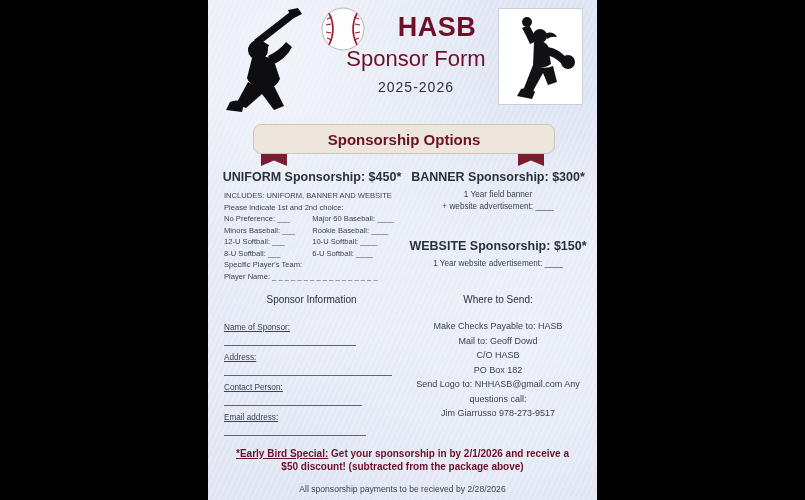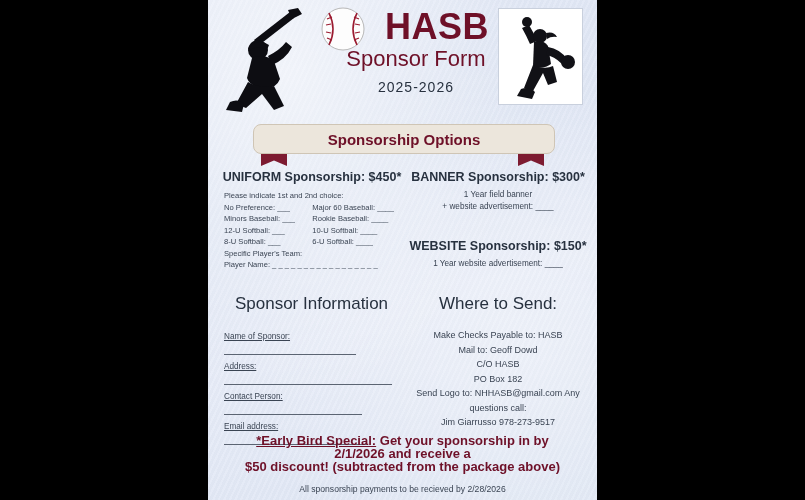--- a/index.html
+++ b/index.html
@@ -56,21 +56,21 @@
     height: 46px;
   }
   #title-block {
     position: absolute;
     left: 128px;
     top: 12px;
     width: 160px;
     text-align: center;
   }
   #title-main {
-    font-size: 36px;
+    font-size: 27px;
     font-weight: bold;
     letter-spacing: 0.5px;
     margin-left: 42px;
     line-height: 30px;
   }
   #title-sub {
     font-size: 22px;
     line-height: 30px;
     margin-top: 2px;
   }
@@ -170,21 +170,21 @@
   }
   #website-pkg { margin-top: 26px; }
 
   
   #info {
     position: relative;
     height: 150px;
     margin-top: 4px;
   }
   .sec-head {
-    font-size: 17px;
+    font-size: 10px;
     color: #27313f;
     text-align: center;
   }
   #sponsor-col {
     position: absolute;
     left: 6px;
     top: 0;
     width: 195px;
   }
   #sponsor-fields {
@@ -216,21 +216,21 @@
 
   
   #footer {
     position: absolute;
     left: 0;
     right: 0;
     bottom: 6px;
     text-align: center;
   }
   #earlybird {
-    font-size: 13px;
+    font-size: 10px;
     color: #6e1028;
     font-weight: bold;
     line-height: 13px;
     padding: 0 24px;
   }
   #earlybird u { text-decoration: underline; }
   #deadline {
     margin-top: 11px;
     font-size: 8.6px;
     color: #3a4453;
@@ -315,20 +315,21 @@
     <div id="ribbon">
       <span id="ribbon-label">Sponsorship Options</span>
     </div>
   </div>
 
   <div id="packages">
 
     <div id="uniform-col">
       <div class="pkg-title">UNIFORM Sponsorship: $450*</div>
       <div id="uniform-body">
+        <div>INCLUDES: UNIFORM, BANNER AND WEBSITE</div>
         <div>Please indicate 1st and 2nd choice:</div>
         <div class="choice-row">
           <span class="choice-col-a">No Preference:  ___</span>
           <span class="choice-col-b">Major 60 Baseball: ____</span>
         </div>
         <div class="choice-row">
           <span class="choice-col-a">Minors Baseball: ___</span>
           <span class="choice-col-b">Rookie Baseball: ____</span>
         </div>
         <div class="choice-row">

